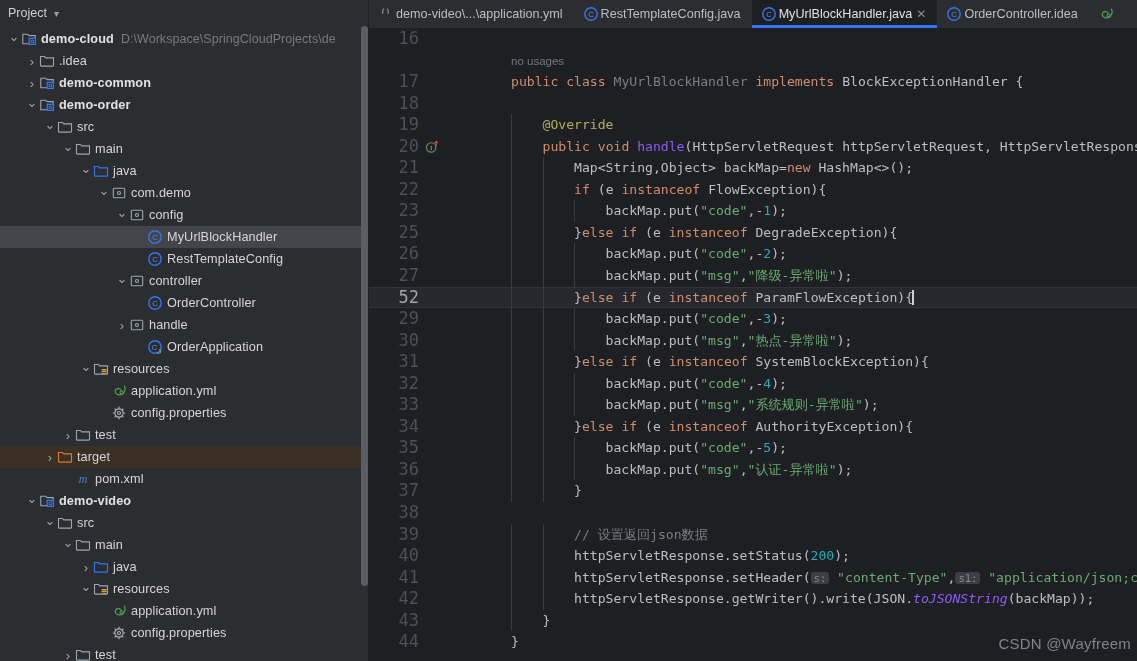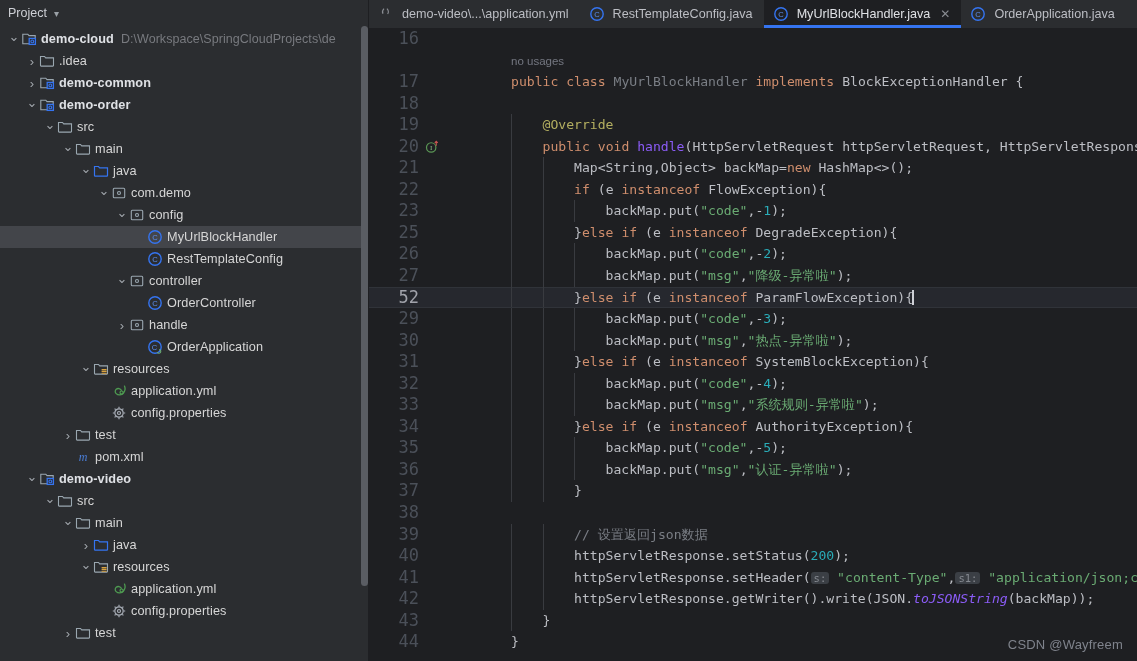--- a/index.html
+++ b/index.html
@@ -120,21 +120,21 @@
     overflow: hidden;
     position: relative;
   }
   .tab {
     display: flex;
     align-items: center;
     padding: 0 11px 0 9px;
     font-size: 12.6px;
     color: #bcbec4;
     position: relative;
-    gap: 8px;
+    gap: 2px;
     flex: 0 0 auto;
     justify-content: flex-end;
   }
   .tab.active { background: #1e1f22; color: #dfe1e5; }
   .tab.active::after {
     content: "";
     position: absolute;
     left: 0; right: 0; bottom: 0;
     height: 3px;
     background: #3574f0;
@@ -241,24 +241,24 @@
     display: inline-block;
     width: 2px;
     height: 15px;
     background: #ced0d6;
     vertical-align: -3px;
     margin-left: -1px;
   }
 
   .watermark {
     position: absolute;
-    right: 14px;
+    right: 6px;
     bottom: 9px;
     color: #7f838c;
-    font-size: 13px;
+    font-size: 15px;
     font-family: "Liberation Sans", sans-serif;
     letter-spacing: .2px;
   }
 </style>
 </head>
 <body>
 
 <div class="app">
 
   <div class="sidebar">
@@ -470,20 +470,30 @@
         <div class="row">
           <span style="display: inline-block; width: 62px; min-width: 62px;"></span>
           <span class="arrow closed"></span>
           <span class="ico">
             <svg width="16" height="16" viewBox="0 0 16 16">
               <path d="M1.5 3.5h4l1.2 1.4h7.8v7.6a.6.6 0 0 1-.6.6H2.1a.6.6 0 0 1-.6-.6z" fill="none" stroke="#9aa7b0" stroke-width="1.1"></path>
             </svg>
           </span>
           <span class="label">test</span>
         </div>
+        <div class="row marked">
+          <span style="display: inline-block; width: 44px; min-width: 44px;"></span>
+          <span class="arrow closed"></span>
+          <span class="ico">
+            <svg width="16" height="16" viewBox="0 0 16 16">
+              <path d="M1.5 3.5h4l1.2 1.4h7.8v7.6a.6.6 0 0 1-.6.6H2.1a.6.6 0 0 1-.6-.6z" fill="none" stroke="#d5773a" stroke-width="1.2"></path>
+            </svg>
+          </span>
+          <span class="label">target</span>
+        </div>
         <div class="row">
           <span style="display: inline-block; width: 62px; min-width: 62px;"></span>
           <span class="arrow none"></span>
           <span class="ico">
             <svg width="16" height="16" viewBox="0 0 16 16">
               <text x="8" y="12" font-size="12" font-style="italic" font-family="Liberation Serif" text-anchor="middle" fill="#4a7ed8">m</text>
             </svg>
           </span>
           <span class="label">pom.xml</span>
         </div>
@@ -607,21 +617,21 @@
           <span>MyUrlBlockHandler.java</span>
           <span class="close">✕</span>
         </div>
         <div class="tab">
           <span class="tab-ico">
             <svg width="16" height="16" viewBox="0 0 16 16">
               <circle cx="8" cy="8" r="6.2" fill="none" stroke="#3574f0" stroke-width="1.4"></circle>
               <text x="8" y="11.2" font-size="7.6" font-family="Liberation Sans" text-anchor="middle" fill="#5b8ff0">C</text>
             </svg>
           </span>
-          <span>OrderApplication.java</span>
+          <span>OrderController.idea</span>
         </div>
         <div class="tab">
           <span class="tab-ico">
             <svg width="16" height="16" viewBox="0 0 16 16">
               <path d="M13.5 3.1c.9 2.2.6 5-1 6.9-1.9 2.3-5.3 2.6-7.3.6-1.3-1.3-1.3-3.2 0-4.3 1.6-1.4 4.3-.8 5.1 1" fill="none" stroke="#4e9a51" stroke-width="1.3" stroke-linecap="round"></path>
               <circle cx="10.6" cy="9.6" r="1.6" fill="none" stroke="#4e9a51" stroke-width="1.2"></circle>
             </svg>
           </span>
         </div>
       </div>

